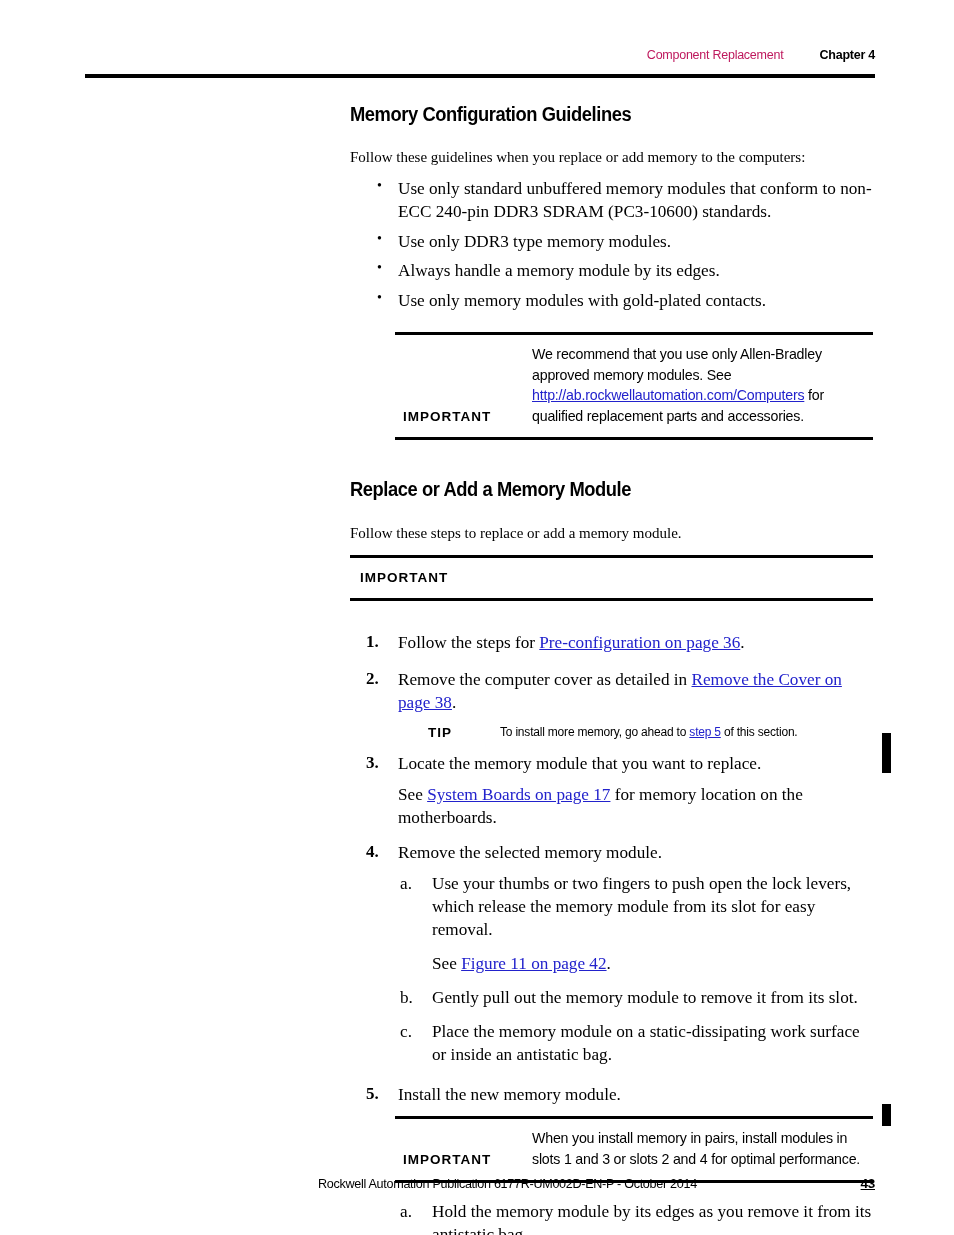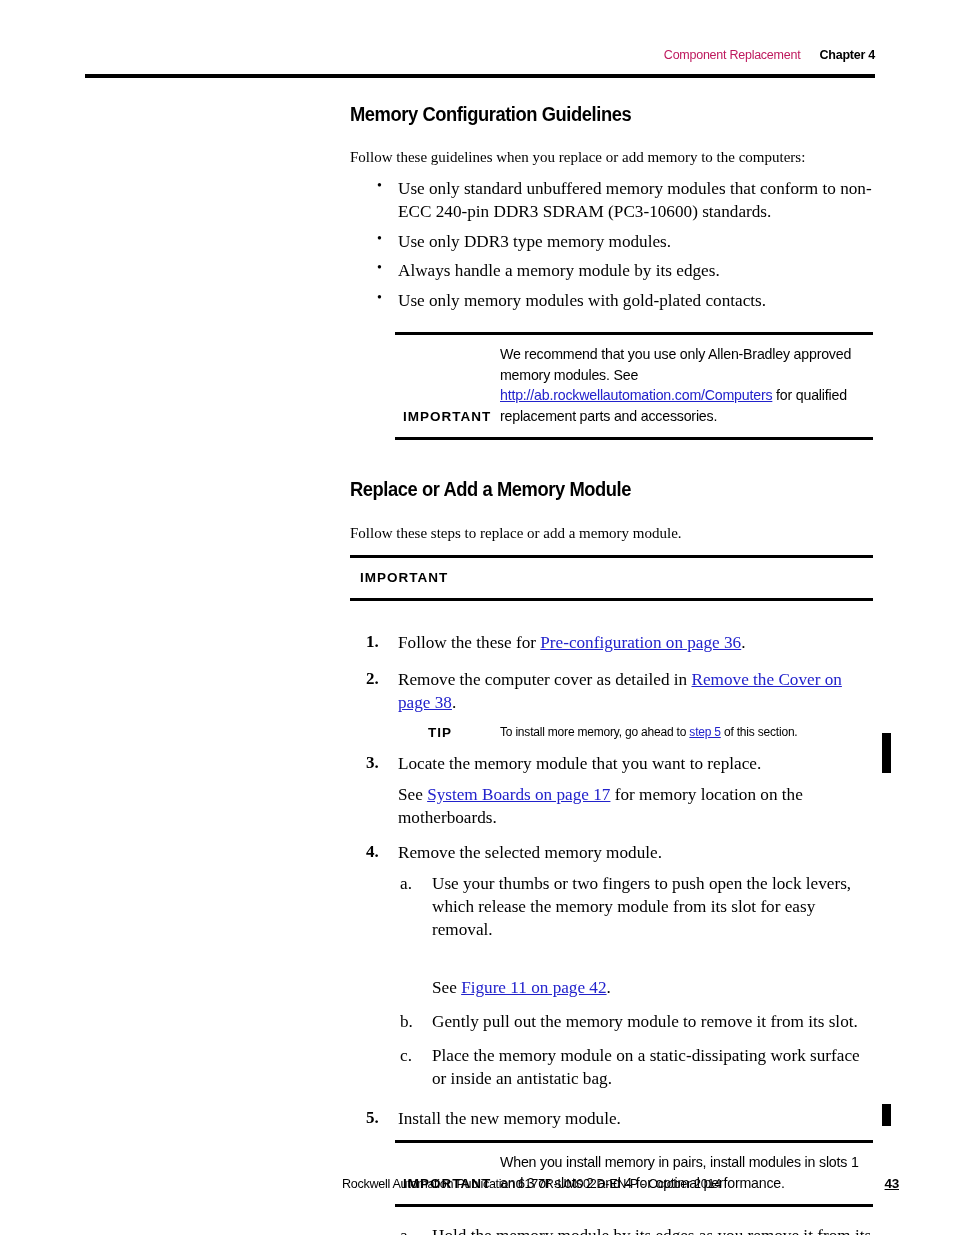--- a/index.html
+++ b/index.html
@@ -24,21 +24,21 @@
     top: 48px;
     width: 790px;
     text-align: right;
     font-family: "Liberation Sans", sans-serif;
     font-size: 12.5px;
     letter-spacing: -0.25px;
   }
   .header .hdr-section { color: #be185d; }
   .header .hdr-chapter {
     font-weight: bold;
-    margin-left: 16px;
+    margin-left: 33px;
   }
   .header-rule {
     position: absolute;
     left: 85px;
     top: 74px;
     width: 790px;
     height: 4px;
     background: #000;
   }
 
@@ -137,21 +137,21 @@
     left: 2px;
     top: 0;
   }
   .sub-gap { height: 11px; }
 
   .continuation {
     font-size: 17.2px;
     line-height: 1.34;
   }
   .cont-indent { padding-left: 48px; }
-  .cont-indent-sub { padding-left: 34px; margin-top: 24px; }
+  .cont-indent-sub { padding-left: 34px; }
 
   
   a.xref, .xref {
     color: #2222cc;
     text-decoration: underline;
   }
 
   
   .note {
     position: relative;
@@ -176,21 +176,21 @@
   .note-text {
     font-size: 14.2px;
     line-height: 1.47;
     letter-spacing: -0.2px;
   }
   .note-text a.xref { color: #2222cc; }
 
   
   .note-a { margin-left: 45px; width: 478px; }
   .note-a .note-label { width: 105px; padding-left: 8px; box-sizing: border-box; }
-  .note-a .note-text  { width: 368px; }
+  .note-a .note-text  { width: 368px; margin-left: 32px; }
 
   
   .note-b { margin-left: 0px; width: 523px; }
   .note-b .note-label { width: 112px; padding-left: 10px; box-sizing: border-box; }
   .note-b .note-text  { width: 408px; }
 
   
   .tip {
     font-family: "Liberation Sans", sans-serif;
     display: flex;
@@ -225,21 +225,20 @@
     position: absolute;
     left: 318px;
     top: 1176px;
     width: 557px;
     display: flex;
     justify-content: space-between;
     align-items: baseline;
     font-family: "Liberation Sans", sans-serif;
     font-size: 12.6px;
     letter-spacing: -0.3px;
-    margin-left: 24px;
   }
   .footer .pub { color: #000; }
   .footer .pageno { font-weight: bold; font-size: 13.5px; text-decoration: underline; }
 </style>
 </head>
 <body>
 
 <div class="page">
 
   <div class="header">
@@ -288,21 +287,21 @@
       <div class="note-inner">
         <div class="note-label">IMPORTANT</div>
       </div>
     </div>
 
     <div class="sp-30"></div>
 
     <ol class="steps">
 
       <li>
-        <span class="step-num">1.</span><span>Follow the these for </span><a class="xref" href="#">Pre-configuration on page 36</a><span>.</span>
+        <span class="step-num">1.</span><span>Follow the steps for </span><a class="xref" href="#">Pre-configuration on page 36</a><span>.</span>
       </li>
 
       <li class="step-gap"></li>
 
       <li>
         <span class="step-num">2.</span><span>Remove the computer cover as detailed in </span><a class="xref" href="#">Remove the Cover on page 38</a><span>.</span>
       </li>
 
       <li class="sp-10"></li>
 

